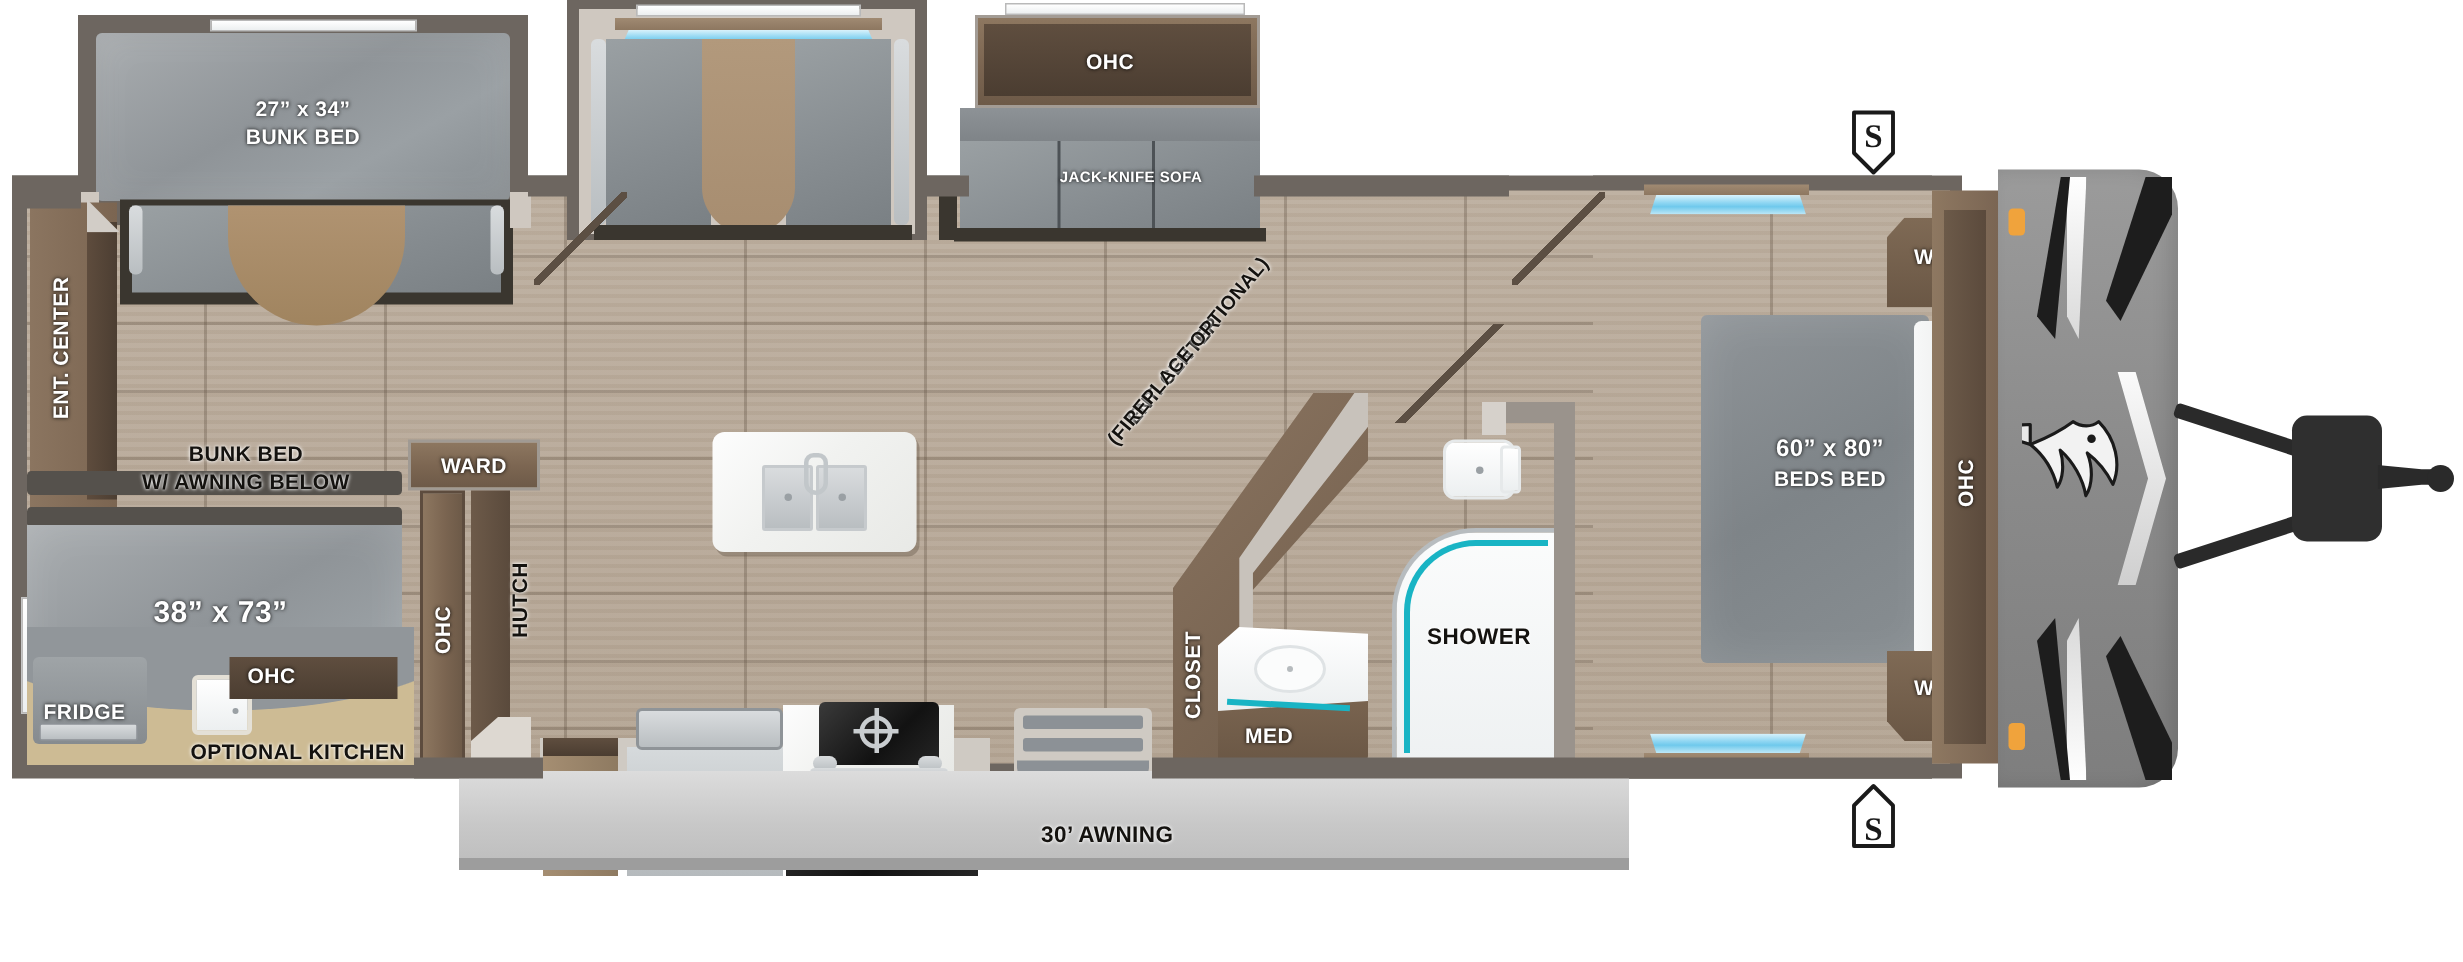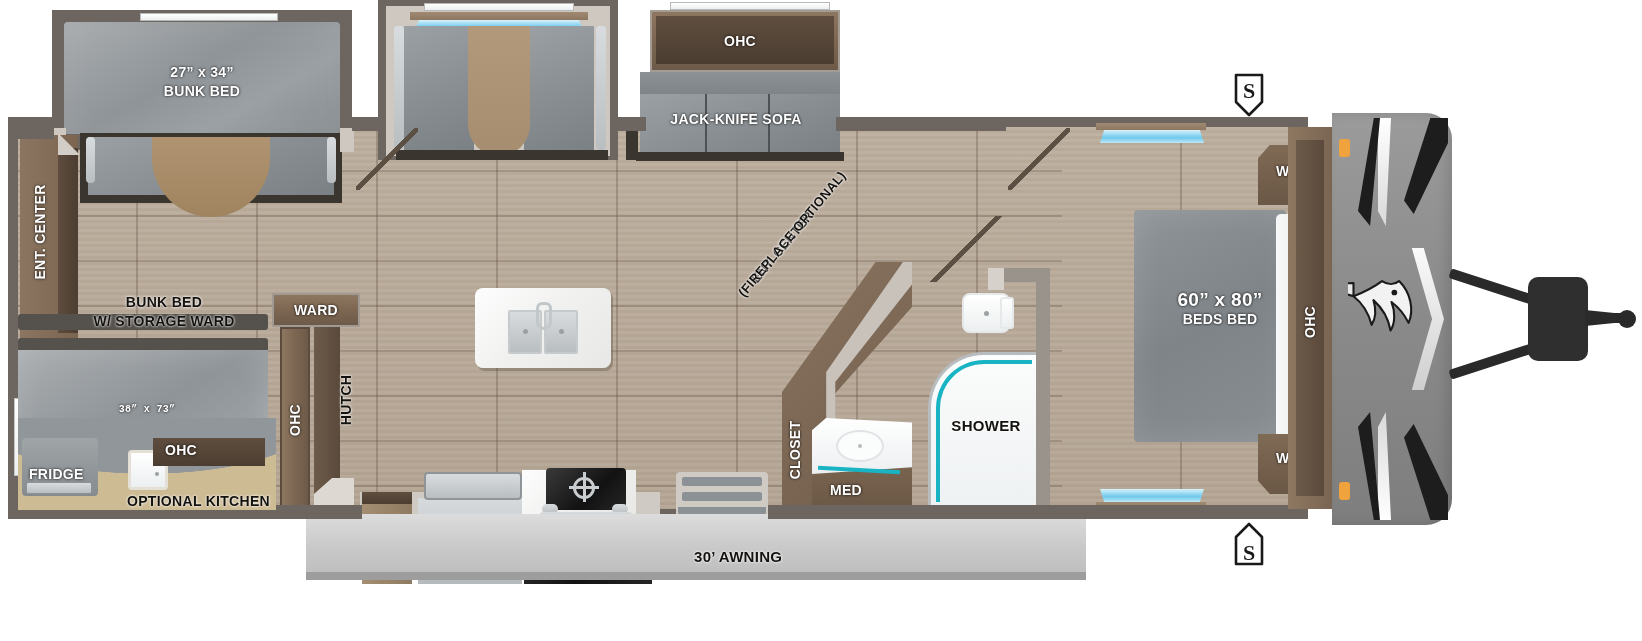--- a/index.html
+++ b/index.html
@@ -89,22 +89,22 @@
 
   <div class="abs" style="left:8px;top:117px;width:46px;height:22px;background:#6d6660;"></div>
   <div class="abs" style="left:18px;top:340px;width:34px;height:58px;background:#ddd8d1;"></div>
   <div class="abs white" style="left:14px;top:398px;width:7px;height:78px;border:1px solid #c5c5c5;"></div>
 
   <div class="abs" style="left:18px;top:314px;width:250px;height:16px;background:#55514c;border-radius:3px;"></div>
   <div class="abs" style="left:18px;top:338px;width:250px;height:14px;background:#55514c;border-radius:3px;"></div>
   <div class="abs mattress" style="left:18px;top:350px;width:250px;height:156px;
               box-shadow:inset 0 0 30px rgba(255,255,255,.14);"></div>
   <span class="lbl dark ctr" style="left:164px;top:302px;font-size:14px;">BUNK BED</span>
-  <span class="lbl dark ctr" style="left:164px;top:321px;font-size:14px;">W/ STORAGE WARD</span>
-  <span class="lbl ctr" style="left:147px;top:409px;font-size:10px;font-family:Liberation Mono, monospace;">38” x 73”</span>
+  <span class="lbl dark ctr" style="left:164px;top:321px;font-size:14px;">W/ AWNING BELOW</span>
+  <span class="lbl ctr" style="left:147px;top:409px;font-size:20px;">38” x 73”</span>
   <span class="lbl ctr" style="left:147px;top:428px;font-size:14px;">BUNK BEDS</span>
 
   <div class="abs khaki" style="left:18px;top:432px;width:258px;height:78px;"></div>
   <div class="abs" style="left:18px;top:418px;width:258px;height:56px;
               background:radial-gradient(ellipse 170px 56px at 50% 0%, rgba(145,150,154,1) 0 99%, rgba(145,150,154,0) 100%);"></div>
   <div class="abs steel rnd" style="left:22px;top:438px;width:76px;height:58px;background:linear-gradient(180deg,#9fa4a7,#868b8f);"></div>
   <div class="abs steel" style="left:26px;top:482px;width:66px;height:12px;border:1px solid #8d9297;border-radius:2px;"></div>
   <span class="lbl" style="left:29px;top:466px;font-size:14px;">FRIDGE</span>
   <div class="abs white rnd" style="left:128px;top:450px;width:40px;height:40px;border:3px solid #e4e0d6;"></div>
   <div class="abs" style="left:155px;top:472px;width:4px;height:4px;background:#9aa0a4;border-radius:50%;"></div>
@@ -141,21 +141,21 @@
 
   <div class="abs wood" style="left:650px;top:10px;width:190px;height:62px;border:2px solid #a39c95;"></div>
   <div class="abs wood-d" style="left:656px;top:16px;width:178px;height:48px;"></div>
   <span class="lbl ctr" style="left:740px;top:41px;font-size:14px;">OHC</span>
   <div class="abs white" style="left:670px;top:2px;width:160px;height:8px;border:1px solid #b9b9b9;"></div>
   <div class="abs cushion" style="left:640px;top:72px;width:200px;height:22px;background:linear-gradient(180deg,#8d9296,#7f8488);"></div>
   <div class="abs cushion" style="left:640px;top:94px;width:200px;height:58px;"></div>
   <div class="abs" style="left:705px;top:94px;width:2px;height:58px;background:#4d5256;"></div>
   <div class="abs" style="left:768px;top:94px;width:2px;height:58px;background:#4d5256;"></div>
   <div class="abs drk" style="left:636px;top:152px;width:208px;height:9px;"></div>
-  <span class="lbl ctr" style="left:736px;top:119px;font-size:14px;">JACK-KNIFE SOFA</span>
+  <span class="lbl ctr" style="left:754px;top:119px;font-size:10px;">JACK-KNIFE SOFA</span>
   <div class="abs drk" style="left:626px;top:120px;width:12px;height:40px;"></div>
 
   <div class="abs shellwall" style="left:352px;top:117px;width:30px;height:14px;"></div>
   <div class="abs shellwall" style="left:612px;top:117px;width:34px;height:14px;"></div>
   <div class="abs shellwall" style="left:836px;top:117px;width:170px;height:14px;"></div>
 
   <div class="abs counter rnd8" style="left:475px;top:288px;width:136px;height:80px;
               box-shadow:2px 3px 0 rgba(90,75,60,.35);"></div>
   <div class="abs steel" style="left:508px;top:310px;width:34px;height:44px;border:2px solid #c6cacd;border-radius:2px;"></div>
   <div class="abs steel" style="left:544px;top:310px;width:34px;height:44px;border:2px solid #c6cacd;border-radius:2px;"></div>
@@ -210,21 +210,21 @@
   <div class="abs wood-l" style="left:1096px;top:502px;width:110px;height:7px;"></div>
 
   <div class="abs" style="left:1008px;top:128px;width:62px;height:62px;
               background:linear-gradient(135deg,transparent 47%,#5c4f43 47%,#5c4f43 53%,transparent 53%);"></div>
 
   <div class="abs mattress-lt rnd" style="left:1134px;top:210px;width:152px;height:232px;
               background:linear-gradient(150deg,#8f9498,#7e8488 50%,#888e92);
               box-shadow:inset 0 0 32px rgba(255,255,255,.12);"></div>
   <div class="abs white" style="left:1276px;top:214px;width:60px;height:224px;
               background:linear-gradient(90deg,#f7f8f8,#e8eaea 60%,#f2f3f3);border-radius:5px;"></div>
-  <span class="lbl ctr" style="left:1220px;top:300px;font-size:19px;">60” x 80”</span>
+  <span class="lbl ctr" style="left:1220px;top:300px;font-size:16px;">60” x 80”</span>
   <span class="lbl ctr" style="left:1220px;top:319px;font-size:14px;">BEDS BED</span>
 
   <div class="abs wood" style="left:1258px;top:145px;width:84px;height:60px;
               background:linear-gradient(180deg,#7f6a55,#6a5745);
               clip-path:polygon(14% 0,100% 0,100% 100%,0 100%,0 22%);"></div>
   <span class="lbl" style="left:1276px;top:163px;font-size:14px;">WARD</span>
   <div class="abs wood" style="left:1258px;top:434px;width:84px;height:60px;
               background:linear-gradient(180deg,#7f6a55,#6a5745);
               clip-path:polygon(0 0,100% 0,100% 100%,14% 100%,0 78%);"></div>
   <span class="lbl" style="left:1276px;top:450px;font-size:14px;">WARD</span>

